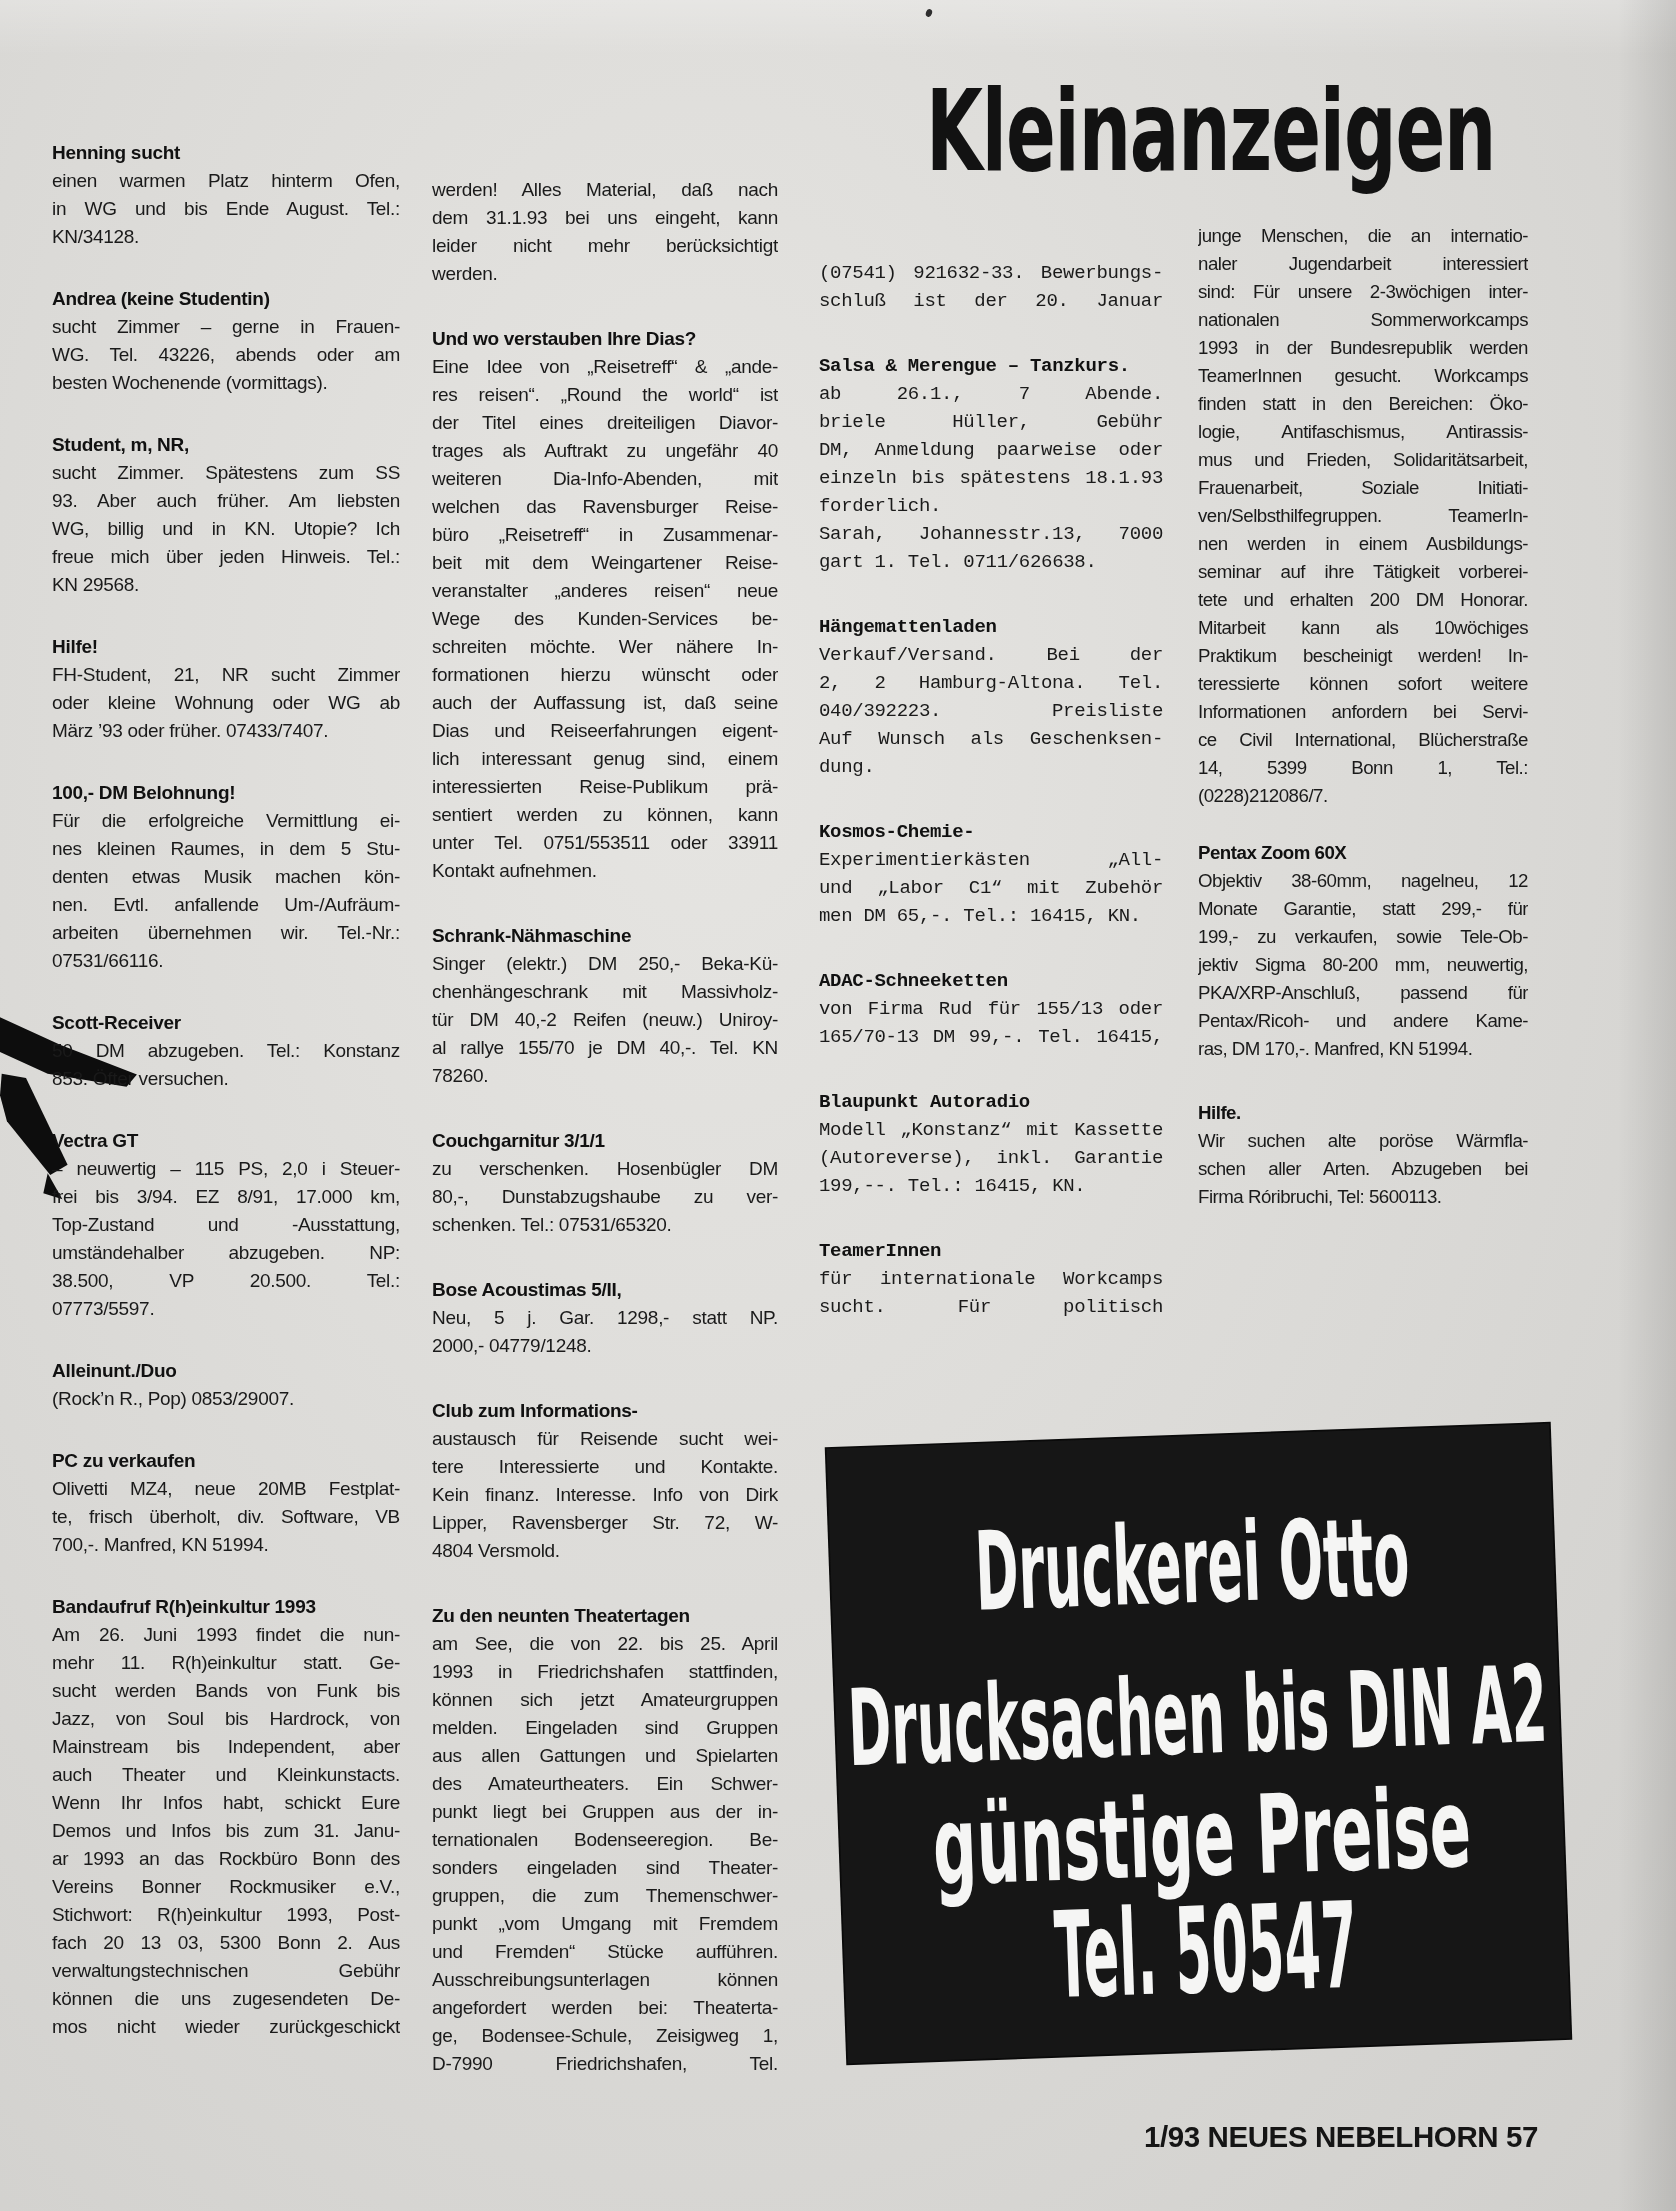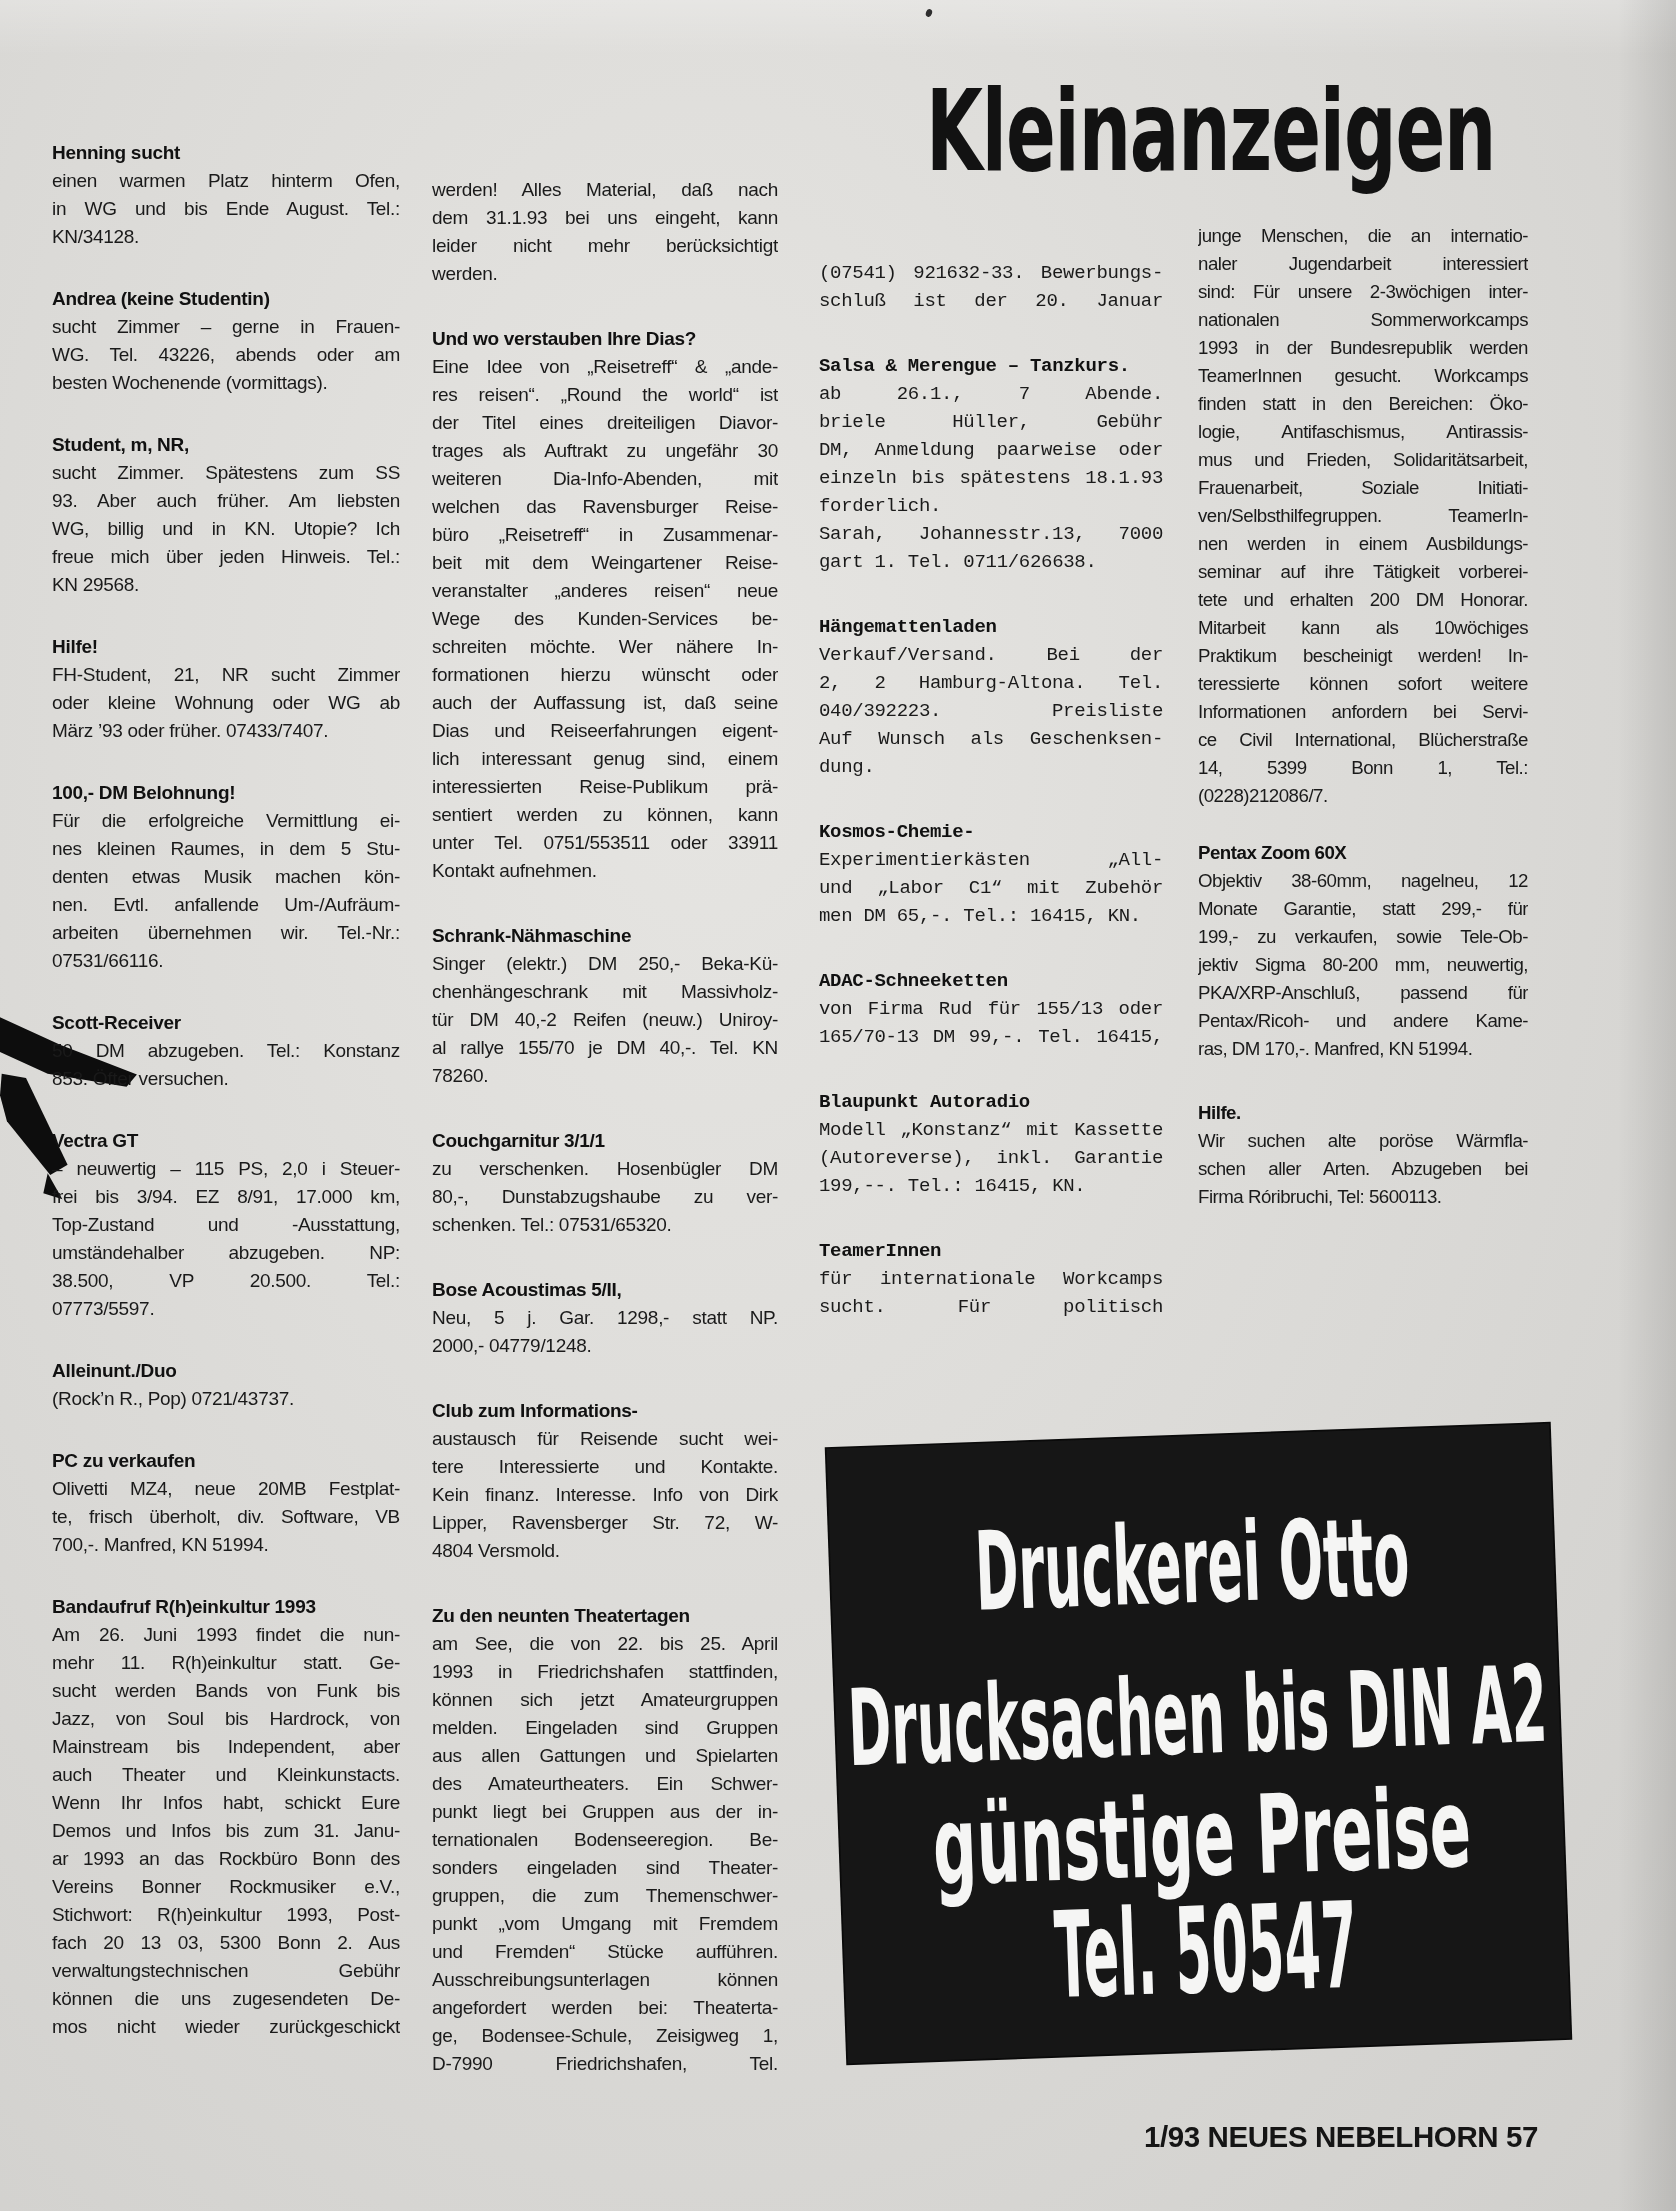--- a/index.html
+++ b/index.html
@@ -102,21 +102,21 @@
         <div class="ad-title">Vectra GT</div>
         <div class="line">– neuwertig – 115 PS, 2,0 i Steuer-</div>
         <div class="line">frei bis 3/94. EZ 8/91, 17.000 km,</div>
         <div class="line">Top-Zustand und -Ausstattung,</div>
         <div class="line">umständehalber abzugeben. NP:</div>
         <div class="line">38.500, VP 20.500. Tel.:</div>
         <div class="line last">07773/5597.</div>
       </div>
       <div class="ad">
         <div class="ad-title">Alleinunt./Duo</div>
-        <div class="line last">(Rock’n R., Pop) 0721/43737.</div>
+        <div class="line last">(Rock’n R., Pop) 0853/29007.</div>
       </div>
       <div class="ad">
         <div class="ad-title">PC zu verkaufen</div>
         <div class="line">Olivetti MZ4, neue 20MB Festplat-</div>
         <div class="line">te, frisch überholt, div. Software, VB</div>
         <div class="line last">700,-. Manfred, KN 51994.</div>
       </div>
       <div class="ad">
         <div class="ad-title">Bandaufruf R(h)einkultur 1993</div>
         <div class="line">Am 26. Juni 1993 findet die nun-</div>
@@ -141,21 +141,21 @@
         <div class="line">werden! Alles Material, daß nach</div>
         <div class="line">dem 31.1.93 bei uns eingeht, kann</div>
         <div class="line">leider nicht mehr berücksichtigt</div>
         <div class="line last">werden.</div>
       </div>
       <div class="ad">
         <div class="ad-title">Und wo verstauben Ihre Dias?</div>
         <div class="line">Eine Idee von „Reisetreff“ &amp; „ande-</div>
         <div class="line">res reisen“. „Round the world“ ist</div>
         <div class="line">der Titel eines dreiteiligen Diavor-</div>
-        <div class="line">trages als Auftrakt zu ungefähr 30</div>
+        <div class="line">trages als Auftrakt zu ungefähr 40</div>
         <div class="line">weiteren Dia-Info-Abenden, mit</div>
         <div class="line">welchen das Ravensburger Reise-</div>
         <div class="line">büro „Reisetreff“ in Zusammenar-</div>
         <div class="line">beit mit dem Weingartener Reise-</div>
         <div class="line">veranstalter „anderes reisen“ neue</div>
         <div class="line">Wege des Kunden-Services be-</div>
         <div class="line">schreiten möchte. Wer nähere In-</div>
         <div class="line">formationen hierzu wünscht oder</div>
         <div class="line">auch der Auffassung ist, daß seine</div>
         <div class="line">Dias und Reiseerfahrungen eigent-</div>

